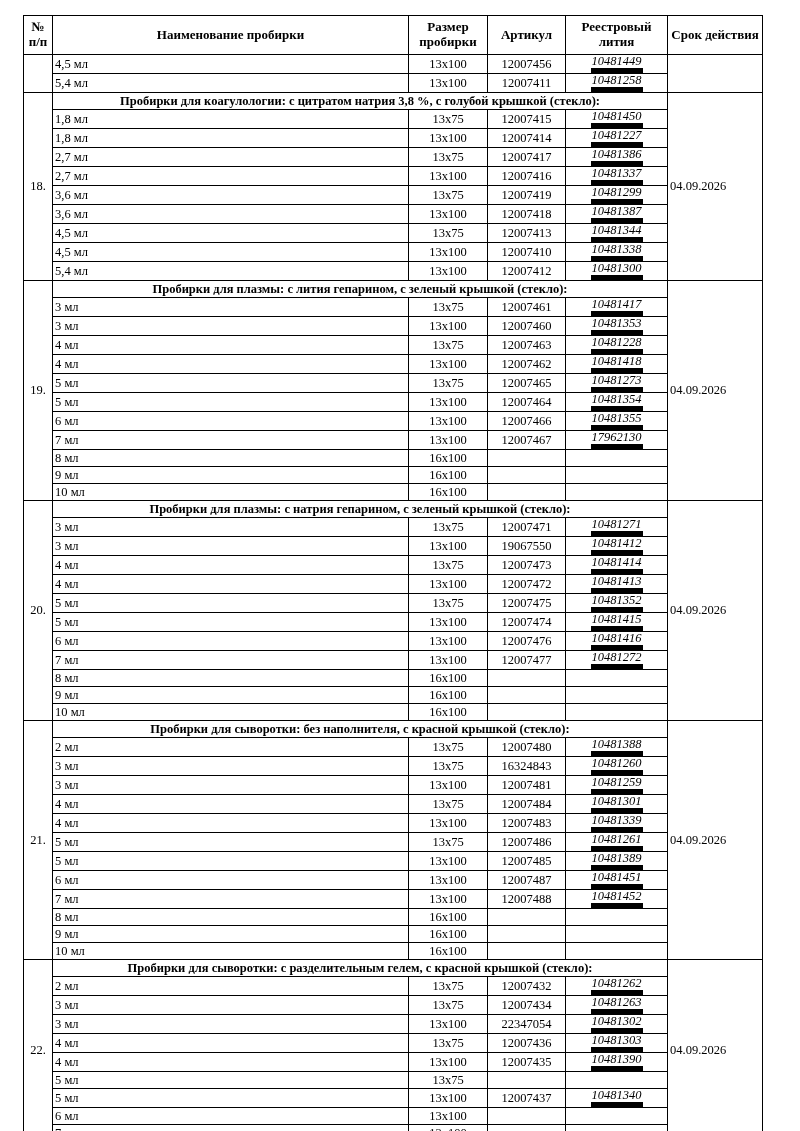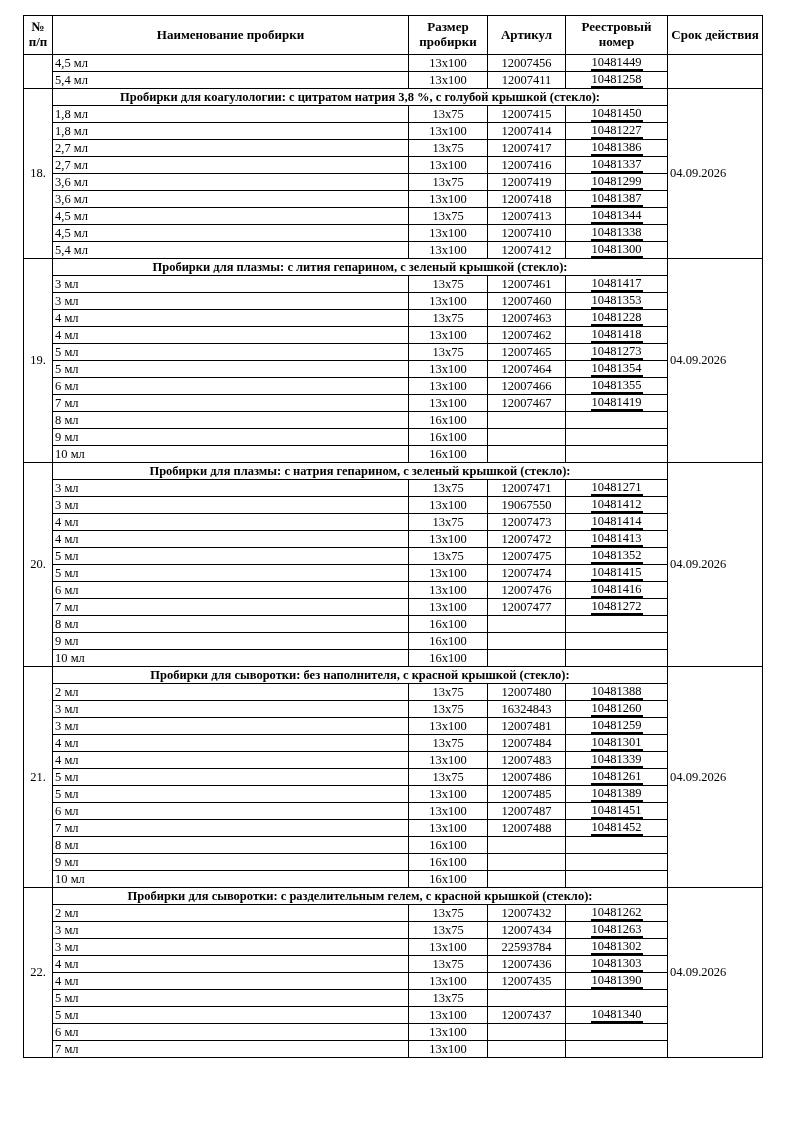--- a/index.html
+++ b/index.html
@@ -49,22 +49,23 @@
     font-weight:bold;
     font-size:13px;
   }
   td.date-cell {
     text-align:left;
     vertical-align:middle;
     font-size:13px;
   }
   span.reg-u {
     display:inline-block;
-    border-bottom:2px solid #000000;
+    border-bottom:5px solid #000000;
     padding:0 1px;
+    font-style:italic;
   }
 </style>
 </head>
 <body>
 
 <div class="page">
   <table class="doc">
     <colgroup>
       <col style="width:29px">
       <col style="width:356px">
@@ -72,21 +73,21 @@
       <col style="width:78px">
       <col style="width:102px">
       <col style="width:95px">
     </colgroup>
     <thead>
       <tr>
         <th>№ п/п</th>
         <th>Наименование пробирки</th>
         <th>Размер пробирки</th>
         <th>Артикул</th>
-        <th>Реестровый номер</th>
+        <th>Реестровый лития</th>
         <th>Срок действия</th>
       </tr>
     </thead>
     <tbody id="tbody">
         <tr>
           <td class="num" rowspan="2"></td>
           <td class="name">4,5 мл</td>
           <td class="c">13x100</td>
           <td class="c">12007456</td>
           <td class="c"><span class="reg-u">10481449</span></td>
@@ -201,21 +202,21 @@
         <tr>
           <td class="name">6 мл</td>
           <td class="c">13x100</td>
           <td class="c">12007466</td>
           <td class="c"><span class="reg-u">10481355</span></td>
         </tr>
         <tr>
           <td class="name">7 мл</td>
           <td class="c">13x100</td>
           <td class="c">12007467</td>
-          <td class="c"><span class="reg-u">10481419</span></td>
+          <td class="c"><span class="reg-u">17962130</span></td>
         </tr>
         <tr>
           <td class="name">8 мл</td>
           <td class="c">16x100</td>
           <td class="c"></td>
           <td class="c"></td>
         </tr>
         <tr>
           <td class="name">9 мл</td>
           <td class="c">16x100</td>
@@ -389,21 +390,21 @@
         </tr>
         <tr>
           <td class="name">3 мл</td>
           <td class="c">13x75</td>
           <td class="c">12007434</td>
           <td class="c"><span class="reg-u">10481263</span></td>
         </tr>
         <tr>
           <td class="name">3 мл</td>
           <td class="c">13x100</td>
-          <td class="c">22593784</td>
+          <td class="c">22347054</td>
           <td class="c"><span class="reg-u">10481302</span></td>
         </tr>
         <tr>
           <td class="name">4 мл</td>
           <td class="c">13x75</td>
           <td class="c">12007436</td>
           <td class="c"><span class="reg-u">10481303</span></td>
         </tr>
         <tr>
           <td class="name">4 мл</td>

